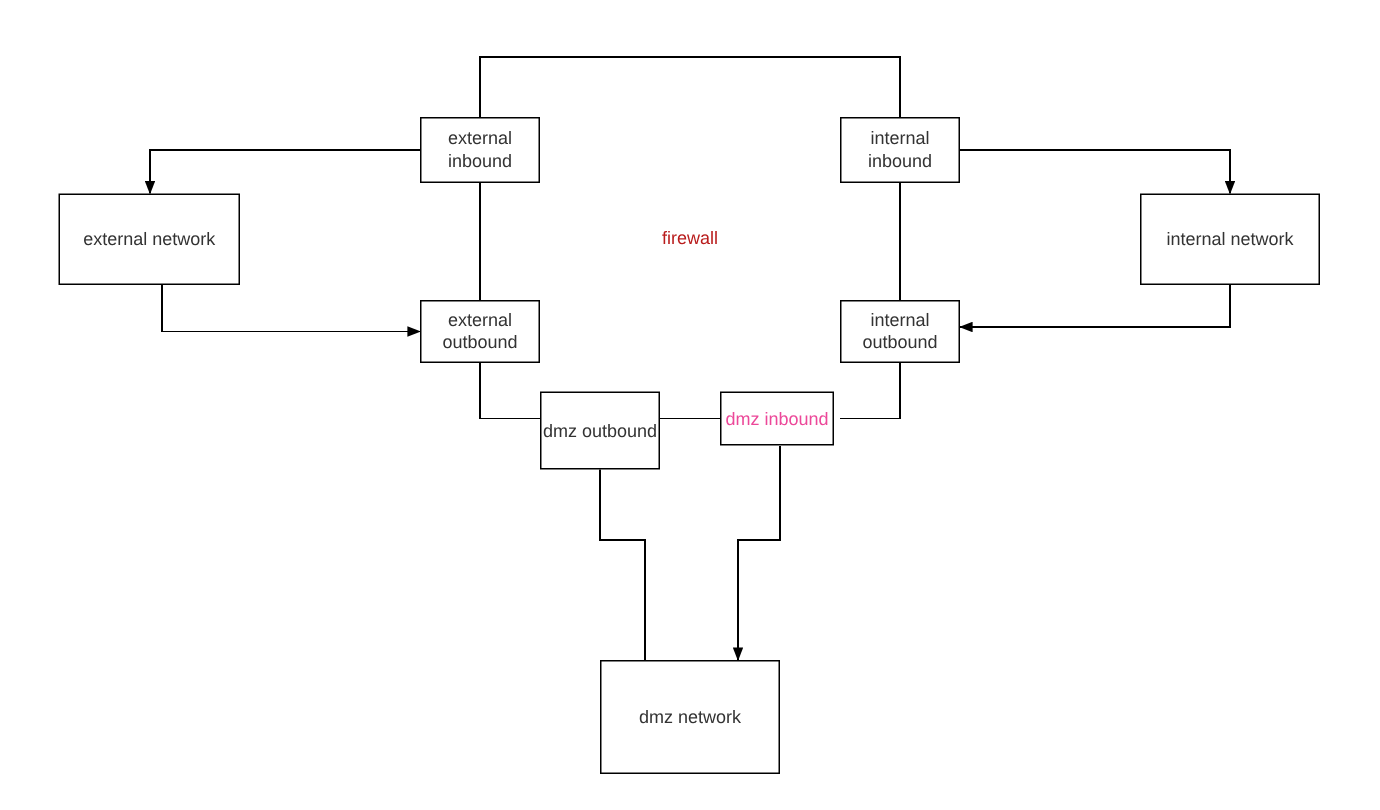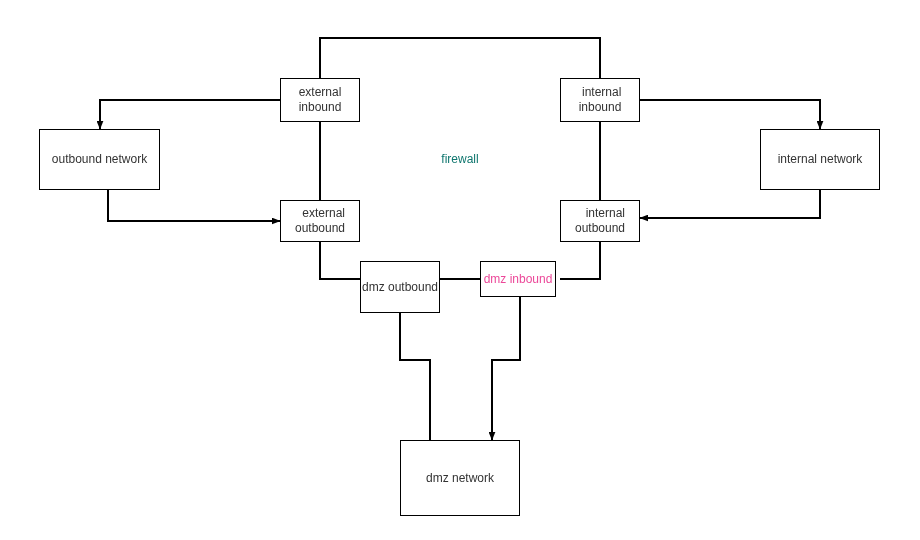--- a/index.html
+++ b/index.html
@@ -27,29 +27,29 @@
   }
   .node {
     position: absolute;
     box-sizing: border-box;
     border: 1px solid #000000;
     background: #ffffff;
     color: #333333;
     display: flex;
     align-items: center;
     justify-content: center;
-    text-align: right;
+    text-align: center;
     font-size: 12px;
     line-height: 15px;
     white-space: pre-line;
     z-index: 2;
   }
   .zone-label {
     position: absolute;
-    color: #0f766e;
+    color: #b91c1c;
     font-size: 12px;
     line-height: 15px;
     text-align: center;
     white-space: nowrap;
     z-index: 2;
     transform: translate(-50%, -50%);
   }
 </style>
 </head>
 <body>
@@ -76,21 +76,21 @@
         <polyline points="430,440 430,360 400,360 400,297" fill="none" stroke="#000000" stroke-width="1.2" stroke-linejoin="miter" shape-rendering="crispEdges" marker-end="url(#arrowhead)"></polyline>
         <polyline points="520,297 520,360 492,360 492,440" fill="none" stroke="#000000" stroke-width="1.2" stroke-linejoin="miter" shape-rendering="crispEdges" marker-end="url(#arrowhead)"></polyline>
       </g>
   </svg>
 
   <div id="node-layer">
       <div class="node" style="left: 280px; top: 78px; width: 80px; height: 44px; border-color: rgb(0, 0, 0); color: rgb(51, 51, 51);">external
 inbound</div>
       <div class="node" style="left: 560px; top: 78px; width: 80px; height: 44px; border-color: rgb(0, 0, 0); color: rgb(51, 51, 51);">internal
 inbound</div>
-      <div class="node" style="left: 39px; top: 129px; width: 121px; height: 61px; border-color: rgb(0, 0, 0); color: rgb(51, 51, 51);">outbound network</div>
+      <div class="node" style="left: 39px; top: 129px; width: 121px; height: 61px; border-color: rgb(0, 0, 0); color: rgb(51, 51, 51);">external network</div>
       <div class="node" style="left: 760px; top: 129px; width: 120px; height: 61px; border-color: rgb(0, 0, 0); color: rgb(51, 51, 51);">internal network</div>
       <div class="node" style="left: 280px; top: 200px; width: 80px; height: 42px; border-color: rgb(0, 0, 0); color: rgb(51, 51, 51);">external
 outbound</div>
       <div class="node" style="left: 560px; top: 200px; width: 80px; height: 42px; border-color: rgb(0, 0, 0); color: rgb(51, 51, 51);">internal
 outbound</div>
       <div class="node" style="left: 360px; top: 261px; width: 80px; height: 52px; border-color: rgb(0, 0, 0); color: rgb(51, 51, 51);">dmz outbound</div>
       <div class="node" style="left: 480px; top: 261px; width: 76px; height: 36px; border-color: rgb(0, 0, 0); color: #ec4899;">dmz inbound</div>
       <div class="node" style="left: 400px; top: 440px; width: 120px; height: 76px; border-color: rgb(0, 0, 0); color: rgb(51, 51, 51);">dmz network</div>
     </div>
 

